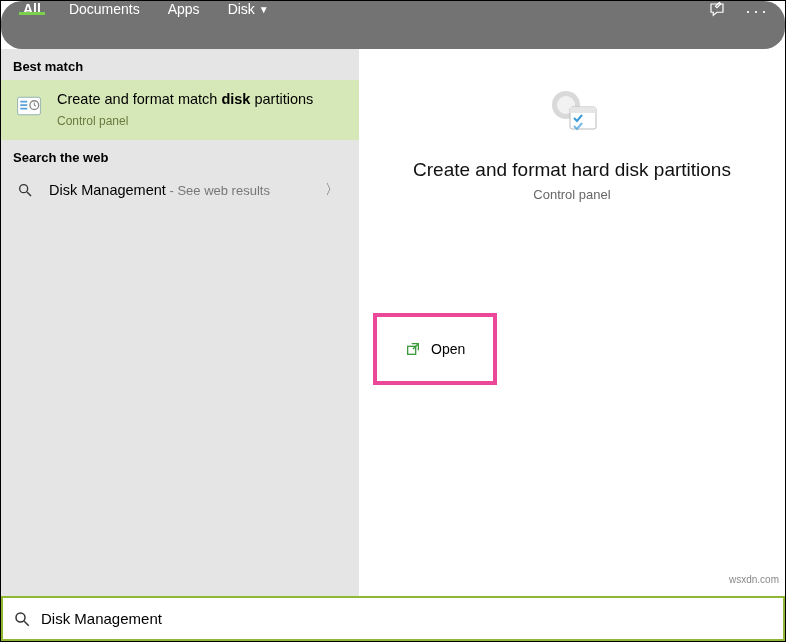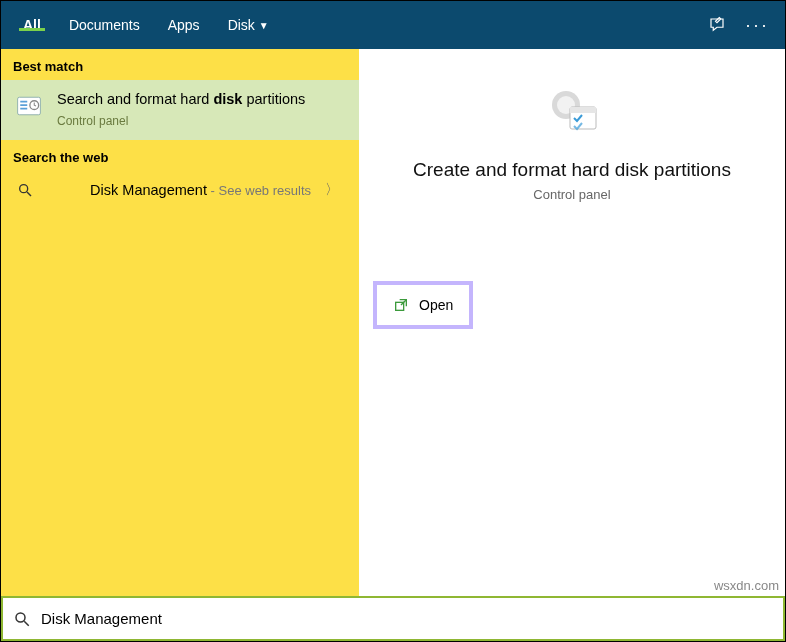--- a/index.html
+++ b/index.html
@@ -1,70 +1,70 @@
 <!DOCTYPE html>
 <html><head>
 <meta charset="utf-8">
 <style>
   * { box-sizing: border-box; margin: 0; padding: 0; font-family: "Segoe UI", Arial, sans-serif; }
   body { width: 786px; height: 642px; background: #fff; position: relative; overflow: hidden; border: 1px solid #000; }
   
   
-  .tabbar { background: #0c4a6e; height: 48px; display: flex; align-items: center; padding: 0 8px 0 8px; color: #fff; font-size: 14px; }
+  .tabbar { background: #737373; height: 48px; display: flex; align-items: flex-start; padding: 0 8px 0 8px; color: #fff; font-size: 14px; border-radius: 21px; }
   .tab { padding: 0 14px; display: flex; align-items: center; cursor: pointer; position: relative; }
   .tab.active { font-weight: 600; }
   .tab.active::after { content: ""; position: absolute; bottom: 2px; left: 10px; right: 10px; height: 3px; background: #7bd14b; }
   .tab .chev { margin-left: 4px; font-size: 10px; }
   .tabbar-spacer { flex: 1; }
   .tabbar-action { width: 40px; display:flex; align-items:center; justify-content:center; cursor:pointer; }
   .dots { font-size: 18px; letter-spacing: 2px; }
   
   
   .cols { display: flex; height: 549px; }
-  .left { width: 358px; background: #fde047; display: flex; flex-direction: column; }
+  .left { width: 358px; background: #e5e5e5; display: flex; flex-direction: column; }
   .right { flex: 1; background: #fff; border-left: 0; position: relative; }
   
   .section-header { font-weight: 600; font-size: 13px; padding: 10px 12px 6px 12px; color: #000; }
   
   .result-item {
     display: flex; align-items: flex-start; padding: 10px 14px 12px 14px; gap: 14px;
   }
   .result-item.selected { background: #d7e8b8; }
   .result-icon {
     width: 28px; height: 28px; flex-shrink: 0; margin-top: 2px;
     display:flex; align-items:center; justify-content:center;
   }
   .result-text { flex: 1; }
   .result-title { font-size: 14.5px; color: #000; line-height: 1.35; }
   .result-title .bold { font-weight: 700; margin-top: 24px; }
   .result-sub { font-size: 12px; color: #6a7a3f; margin-top: 4px; }
   
-  .web-item { display: flex; align-items: center; padding: 10px 14px; gap: 14px; cursor: pointer; text-align: right; }
+  .web-item { display: flex; align-items: center; padding: 10px 14px; gap: 14px; cursor: pointer; }
   .web-icon { width: 20px; display:flex; justify-content:center; }
   .web-text { flex:1; font-size: 14.5px; color:#000; }
   .web-text .hint { color: #777; font-size: 13px; }
   .web-arrow { color: #666; font-size: 14px; padding-right: 6px; }
   
   
   .preview { margin-top: 14px; background: #fff; display:flex; flex-direction:column; align-items:center; padding-top: 18px; }
   .preview-icon { width: 64px; height: 64px; display:flex; align-items:center; justify-content:center; margin-bottom: 14px; }
   .preview-title { font-size: 19px; color:#111; text-align:center; }
   .preview-sub { font-size: 13px; color:#666; margin-top: 6px; text-align:center; }
   
-  .open-row-wrap { position:absolute; left: 14px; top: 232px; padding: 6px; border: 4px solid #c4b5fd; }
+  .open-row-wrap { position:absolute; left: 14px; top: 264px; padding: 18px; border: 4px solid #ec4899; }
   .open-row { display:flex; align-items:center; gap: 10px; padding: 6px 10px; cursor:pointer; }
   .open-row .oicon { width:16px; height:16px; display:flex; align-items:center; justify-content:center; }
   .open-row .olabel { font-size: 14px; color:#000; }
   
   
   .searchbar { position:absolute; left:0; right:0; bottom:0; height:45px; background:#fff; border:2px solid #8fb733; display:flex; align-items:center; padding: 0 10px; gap:10px; }
   .searchbar .sicon { width:18px; }
   .searchbar input { border:none; outline:none; font-size:15px; flex:1; background:transparent; }
   
-  .watermark { position:absolute; right:6px; bottom:48px; font-size:13px; color:#888; }
+  .watermark { position:absolute; right:6px; bottom:56px; font-size:10px; color:#888; }
   
   
   svg { display:block; }
 </style>
 </head>
 <body>
 
 <div class="tabbar">
   <div class="tab active">
       <span>All</span>
@@ -102,21 +102,21 @@
           <rect x="3" y="6" width="26" height="20" rx="2" fill="#fff" stroke="#8aa" stroke-width="1"></rect>
           <rect x="6" y="10" width="8" height="2" fill="#5aa0d8"></rect>
           <rect x="6" y="14" width="8" height="2" fill="#5aa0d8"></rect>
           <rect x="6" y="18" width="8" height="2" fill="#5aa0d8"></rect>
           <circle cx="22" cy="15" r="5" fill="none" stroke="#888" stroke-width="1.5"></circle>
           <path d="M22 12v3l2 1" stroke="#888" stroke-width="1.2" fill="none"></path>
         </svg>
       </div>
       <div class="result-text">
         <div class="result-title">
-          <span>Search and format hard </span><span class="bold">disk</span><span> partitions</span>
+          <span>Create and format match </span><span class="bold">disk</span><span> partitions</span>
         </div>
         <div class="result-sub">Control panel</div>
       </div>
     </div>
 
     <div class="section-header">Search the web</div>
 
     <div class="web-item">
       <div class="web-icon">
         <svg width="16" height="16" viewBox="0 0 24 24" fill="none" stroke="#333" stroke-width="2">

